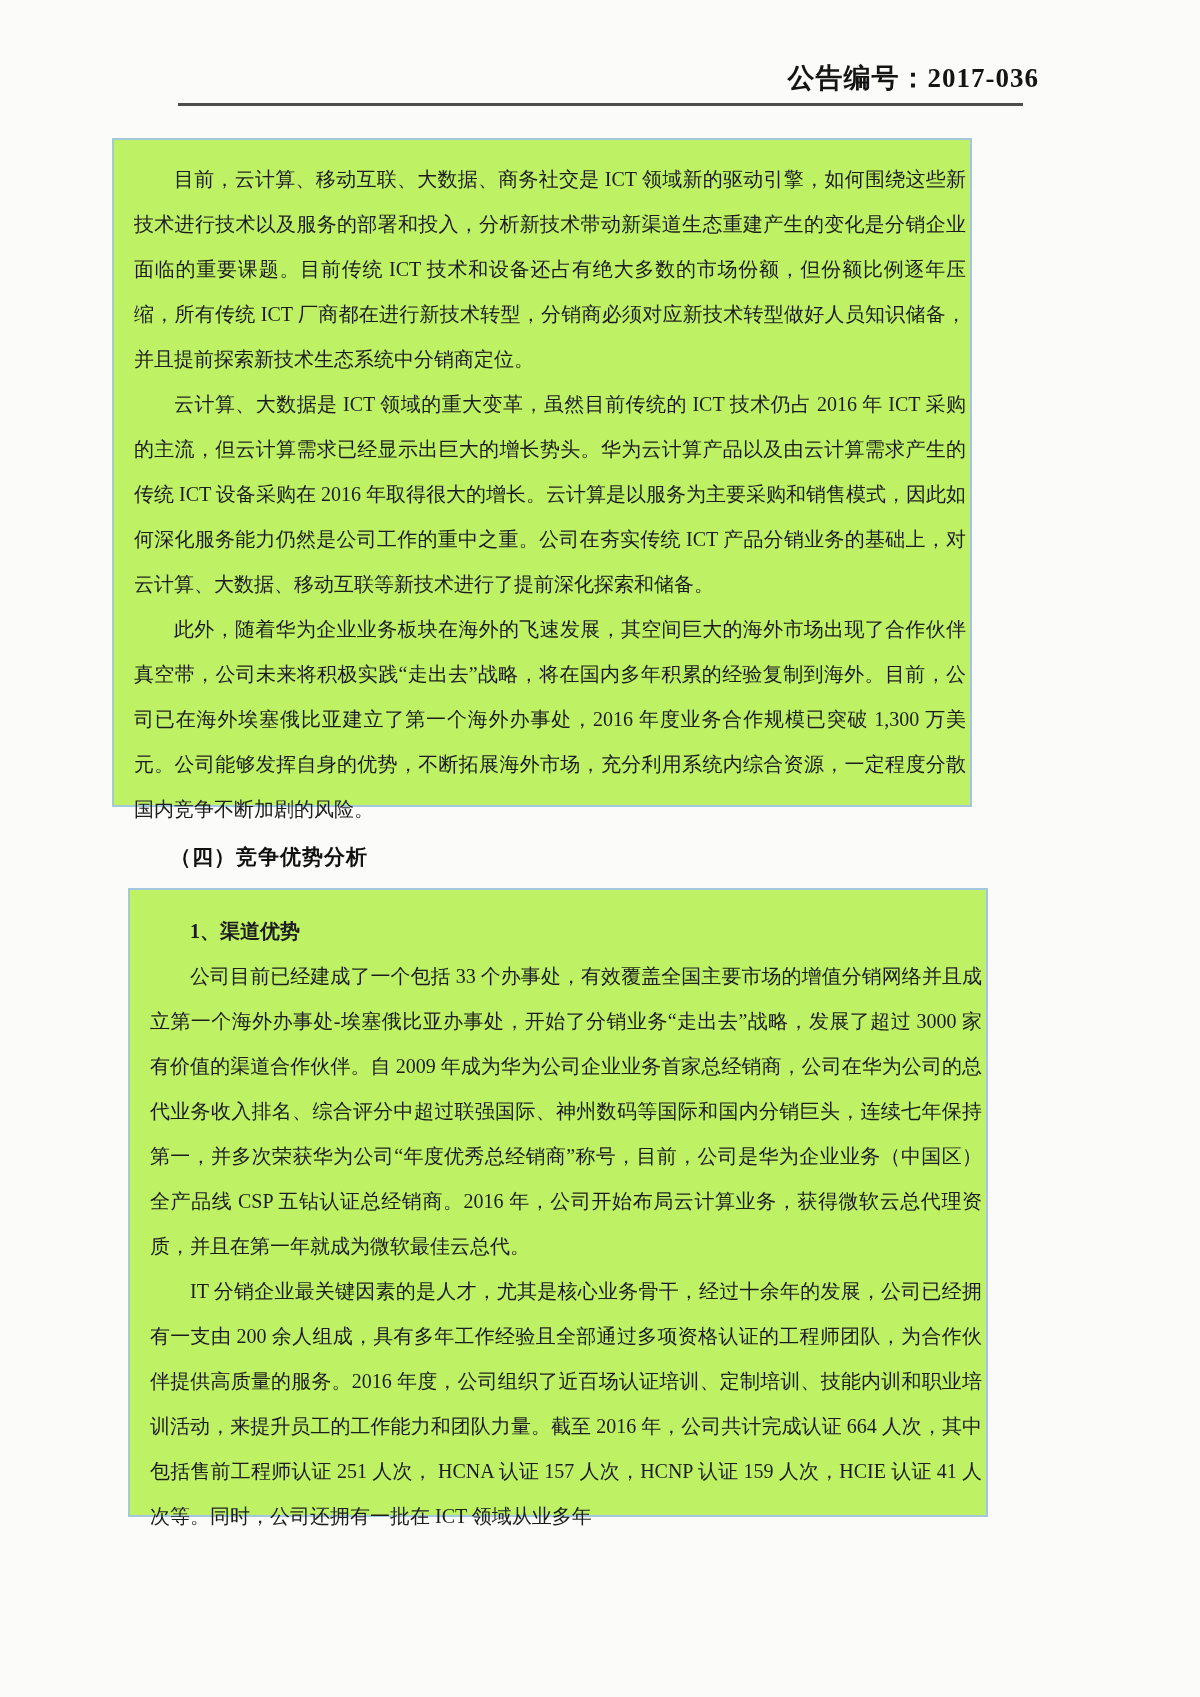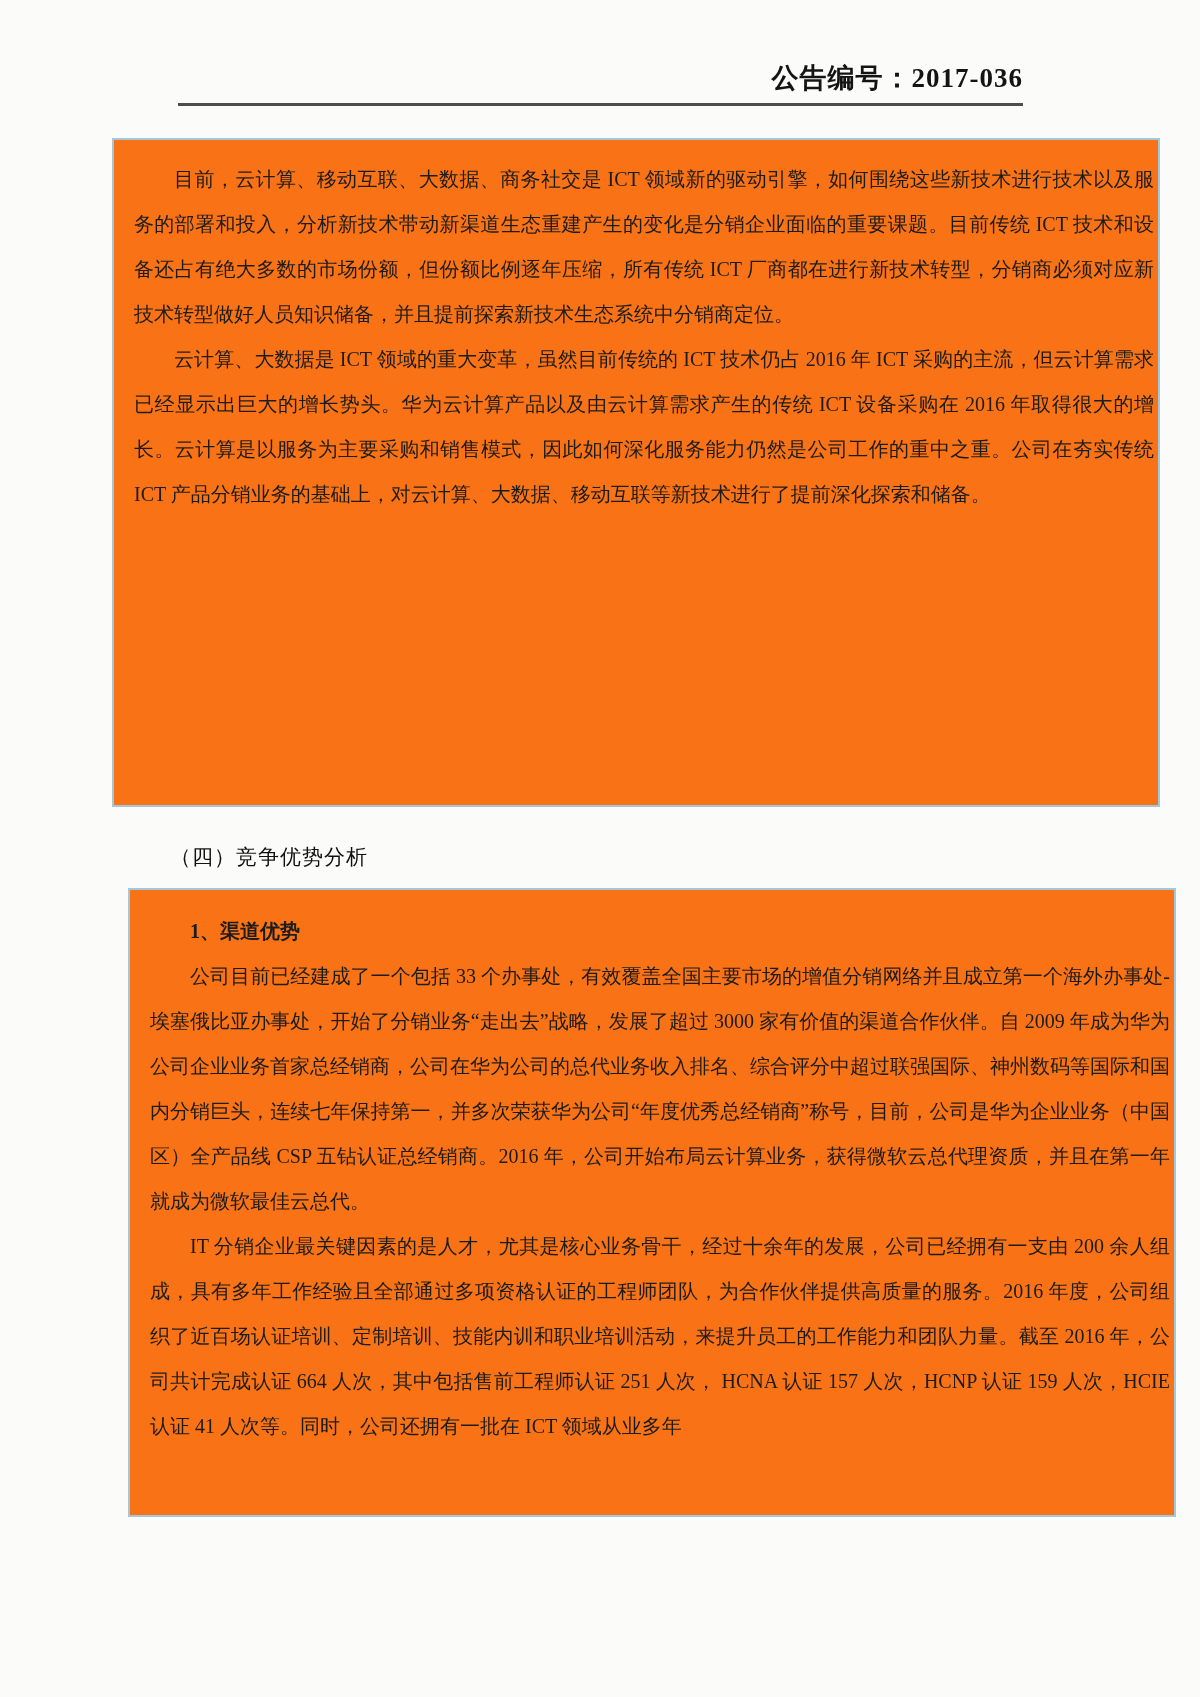--- a/index.html
+++ b/index.html
@@ -8,40 +8,40 @@
     position:relative;
     width:1200px; height:1697px;
     margin:0 auto;
     background:#fbfbf9;
     font-family:"Liberation Serif","DejaVu Serif",serif;
     color:#1c1c1c;
     overflow:hidden;
   }
   .announcement-no {
     position:absolute;
-    top:60px; right:177px;
+    top:60px; right:161px;
     font-size:27px;
     font-weight:bold;
     color:#141414;
     letter-spacing:1px;
     white-space:nowrap;
   }
   .header-rule {
     position:absolute;
     top:103px; left:178px;
     width:845px; height:3px;
     background:#4d4d4d;
   }
   .text-box {
     position:absolute;
     left:112px;
-    width:1048px;
+    width:860px;
     box-sizing:border-box;
     border:2px solid #a3c7dd;
-    background:#f97316;
+    background:#bef264;
     padding:17px 4px 10px 20px;
   }
   .box-1 { top:138px; height:669px; }
   .box-2 { top:888px; height:629px;margin-left:16px; }
   .text-box p {
     margin:0;
     font-size:20px;
     line-height:45px;
     text-align:justify;
     text-indent:2em;
@@ -53,38 +53,39 @@
     line-height:45px;
     font-weight:bold;
     text-indent:2em;
     color:#111;
   }
   .box-2 .sub-heading.first { margin-top:2px; }
   .section-heading {
     position:absolute;
     left:170px; top:843px;
     font-size:21px;
-    font-weight:normal;
+    font-weight:bold;
     color:#111;
     letter-spacing:1px;
     white-space:nowrap;
   }
 </style>
 </head>
 <body>
 
 <div class="page">
 
   <div class="announcement-no">公告编号：2017-036</div>
 
   <div class="header-rule"></div>
 
   <div class="text-box box-1">
     <p>目前，云计算、移动互联、大数据、商务社交是 ICT 领域新的驱动引擎，如何围绕这些新技术进行技术以及服务的部署和投入，分析新技术带动新渠道生态重建产生的变化是分销企业面临的重要课题。目前传统 ICT 技术和设备还占有绝大多数的市场份额，但份额比例逐年压缩，所有传统 ICT 厂商都在进行新技术转型，分销商必须对应新技术转型做好人员知识储备，并且提前探索新技术生态系统中分销商定位。</p>
     <p>云计算、大数据是 ICT 领域的重大变革，虽然目前传统的 ICT 技术仍占 2016 年 ICT 采购的主流，但云计算需求已经显示出巨大的增长势头。华为云计算产品以及由云计算需求产生的传统 ICT 设备采购在 2016 年取得很大的增长。云计算是以服务为主要采购和销售模式，因此如何深化服务能力仍然是公司工作的重中之重。公司在夯实传统 ICT 产品分销业务的基础上，对云计算、大数据、移动互联等新技术进行了提前深化探索和储备。</p>
+    <p>此外，随着华为企业业务板块在海外的飞速发展，其空间巨大的海外市场出现了合作伙伴真空带，公司未来将积极实践“走出去”战略，将在国内多年积累的经验复制到海外。目前，公司已在海外埃塞俄比亚建立了第一个海外办事处，2016 年度业务合作规模已突破 1,300 万美元。公司能够发挥自身的优势，不断拓展海外市场，充分利用系统内综合资源，一定程度分散国内竞争不断加剧的风险。</p>
   </div>
 
   <div class="section-heading">（四）竞争优势分析</div>
 
   <div class="text-box box-2">
     <p class="sub-heading first">1、渠道优势</p>
     <p>公司目前已经建成了一个包括 33 个办事处，有效覆盖全国主要市场的增值分销网络并且成立第一个海外办事处-埃塞俄比亚办事处，开始了分销业务“走出去”战略，发展了超过 3000 家有价值的渠道合作伙伴。自 2009 年成为华为公司企业业务首家总经销商，公司在华为公司的总代业务收入排名、综合评分中超过联强国际、神州数码等国际和国内分销巨头，连续七年保持第一，并多次荣获华为公司“年度优秀总经销商”称号，目前，公司是华为企业业务（中国区）全产品线 CSP 五钻认证总经销商。2016 年，公司开始布局云计算业务，获得微软云总代理资质，并且在第一年就成为微软最佳云总代。</p>
     <p>IT 分销企业最关键因素的是人才，尤其是核心业务骨干，经过十余年的发展，公司已经拥有一支由 200 余人组成，具有多年工作经验且全部通过多项资格认证的工程师团队，为合作伙伴提供高质量的服务。2016 年度，公司组织了近百场认证培训、定制培训、技能内训和职业培训活动，来提升员工的工作能力和团队力量。截至 2016 年，公司共计完成认证 664 人次，其中包括售前工程师认证 251 人次， HCNA 认证 157 人次，HCNP 认证 159 人次，HCIE 认证 41 人次等。同时，公司还拥有一批在 ICT 领域从业多年</p>
   </div>
 

